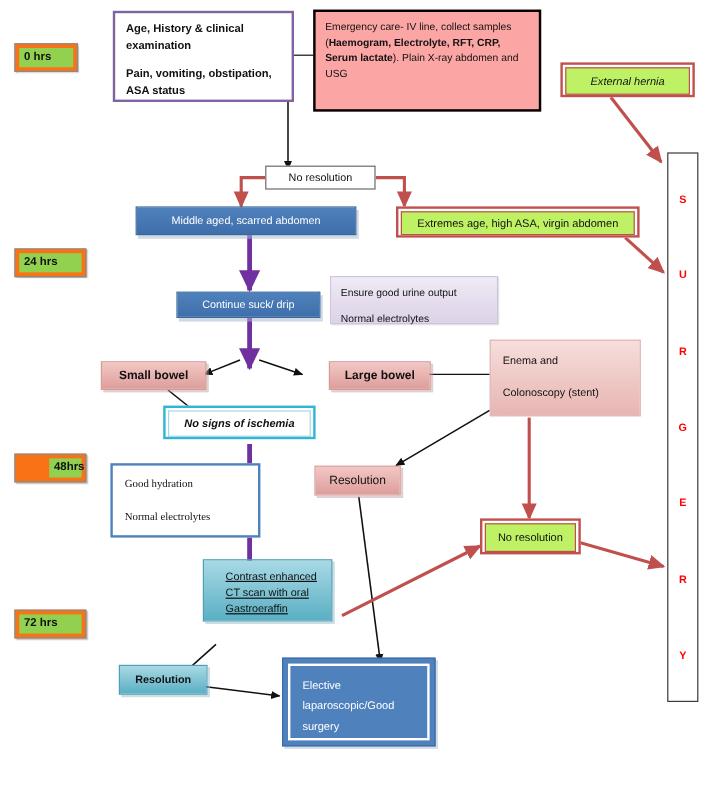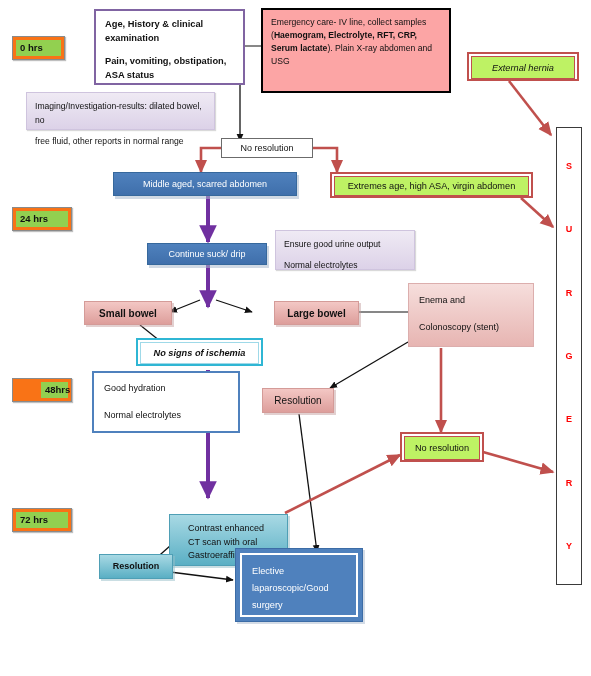--- a/index.html
+++ b/index.html
@@ -166,24 +166,20 @@
 
   <div class="node purpleOutline" style="left:94px;top:9px;width:151px;height:76px;">
     <p>Age, History &amp; clinical examination</p>
     <p>Pain, vomiting, obstipation, ASA status</p>
   </div>
 
   <div class="node blackOutline" style="left:261px;top:8px;width:190px;height:85px;">
     <span>Emergency care- IV line, collect samples (</span><b>Haemogram, Electrolyte, RFT, CRP, Serum lactate</b><span>). Plain X-ray abdomen and USG</span>
   </div>
 
-  <div class="node lavender" style="left:26px;top:92px;width:189px;height:38px;">
-    <p>Imaging/Investigation-results: dilated bowel, no</p>
-    <p>free fluid, other reports in normal range</p>
-  </div>
 
   <div class="node redDouble" style="left:467px;top:52px;width:112px;height:29px;">
     <div class="inner italicTxt">External hernia</div>
   </div>
 
   <div class="node plainBox" style="left:221px;top:138px;width:92px;height:20px;">No resolution</div>
 
   <div class="node blueBox" style="left:113px;top:172px;width:184px;height:24px;">Middle aged, scarred abdomen</div>
 
   <div class="node redDouble" style="left:330px;top:172px;width:203px;height:26px;">
@@ -203,32 +199,32 @@
 
   <div class="node roseSoft" style="left:408px;top:283px;width:126px;height:64px;">
     <p>Enema and</p>
     <p>Colonoscopy (stent)</p>
   </div>
 
   <div class="node cyanDouble" style="left:136px;top:338px;width:127px;height:28px;">
     <div class="inner">No signs of ischemia</div>
   </div>
 
-  <div class="node blueOutline" style="left:92px;top:371px;width:148px;height:62px;">
+  <div class="node blueOutline" style="left:92px;top:386px;width:125px;height:62px;font-family:Liberation Serif, serif;">
     <p>Good hydration</p>
     <p>Normal electrolytes</p>
   </div>
 
   <div class="node roseBox plainweight" style="left:262px;top:388px;width:72px;height:25px;">Resolution</div>
 
   <div class="node redDouble" style="left:400px;top:432px;width:84px;height:30px;">
     <div class="inner">No resolution</div>
   </div>
 
-  <div class="node tealBox pad" style="left:169px;top:514px;width:119px;height:52px;">
+  <div class="node tealBox pad" style="left:169px;top:466px;width:108px;height:52px;text-decoration:underline;">
     <div>Contrast enhanced</div>
     <div>CT scan with oral</div>
     <div>Gastroeraffin</div>
   </div>
 
   <div class="node tealBox ctr" style="left:99px;top:554px;width:74px;height:25px;">Resolution</div>
 
   <div class="node electiveBox" style="left:235px;top:548px;width:128px;height:74px;">
     <div class="inner">
       <div>Elective</div>

